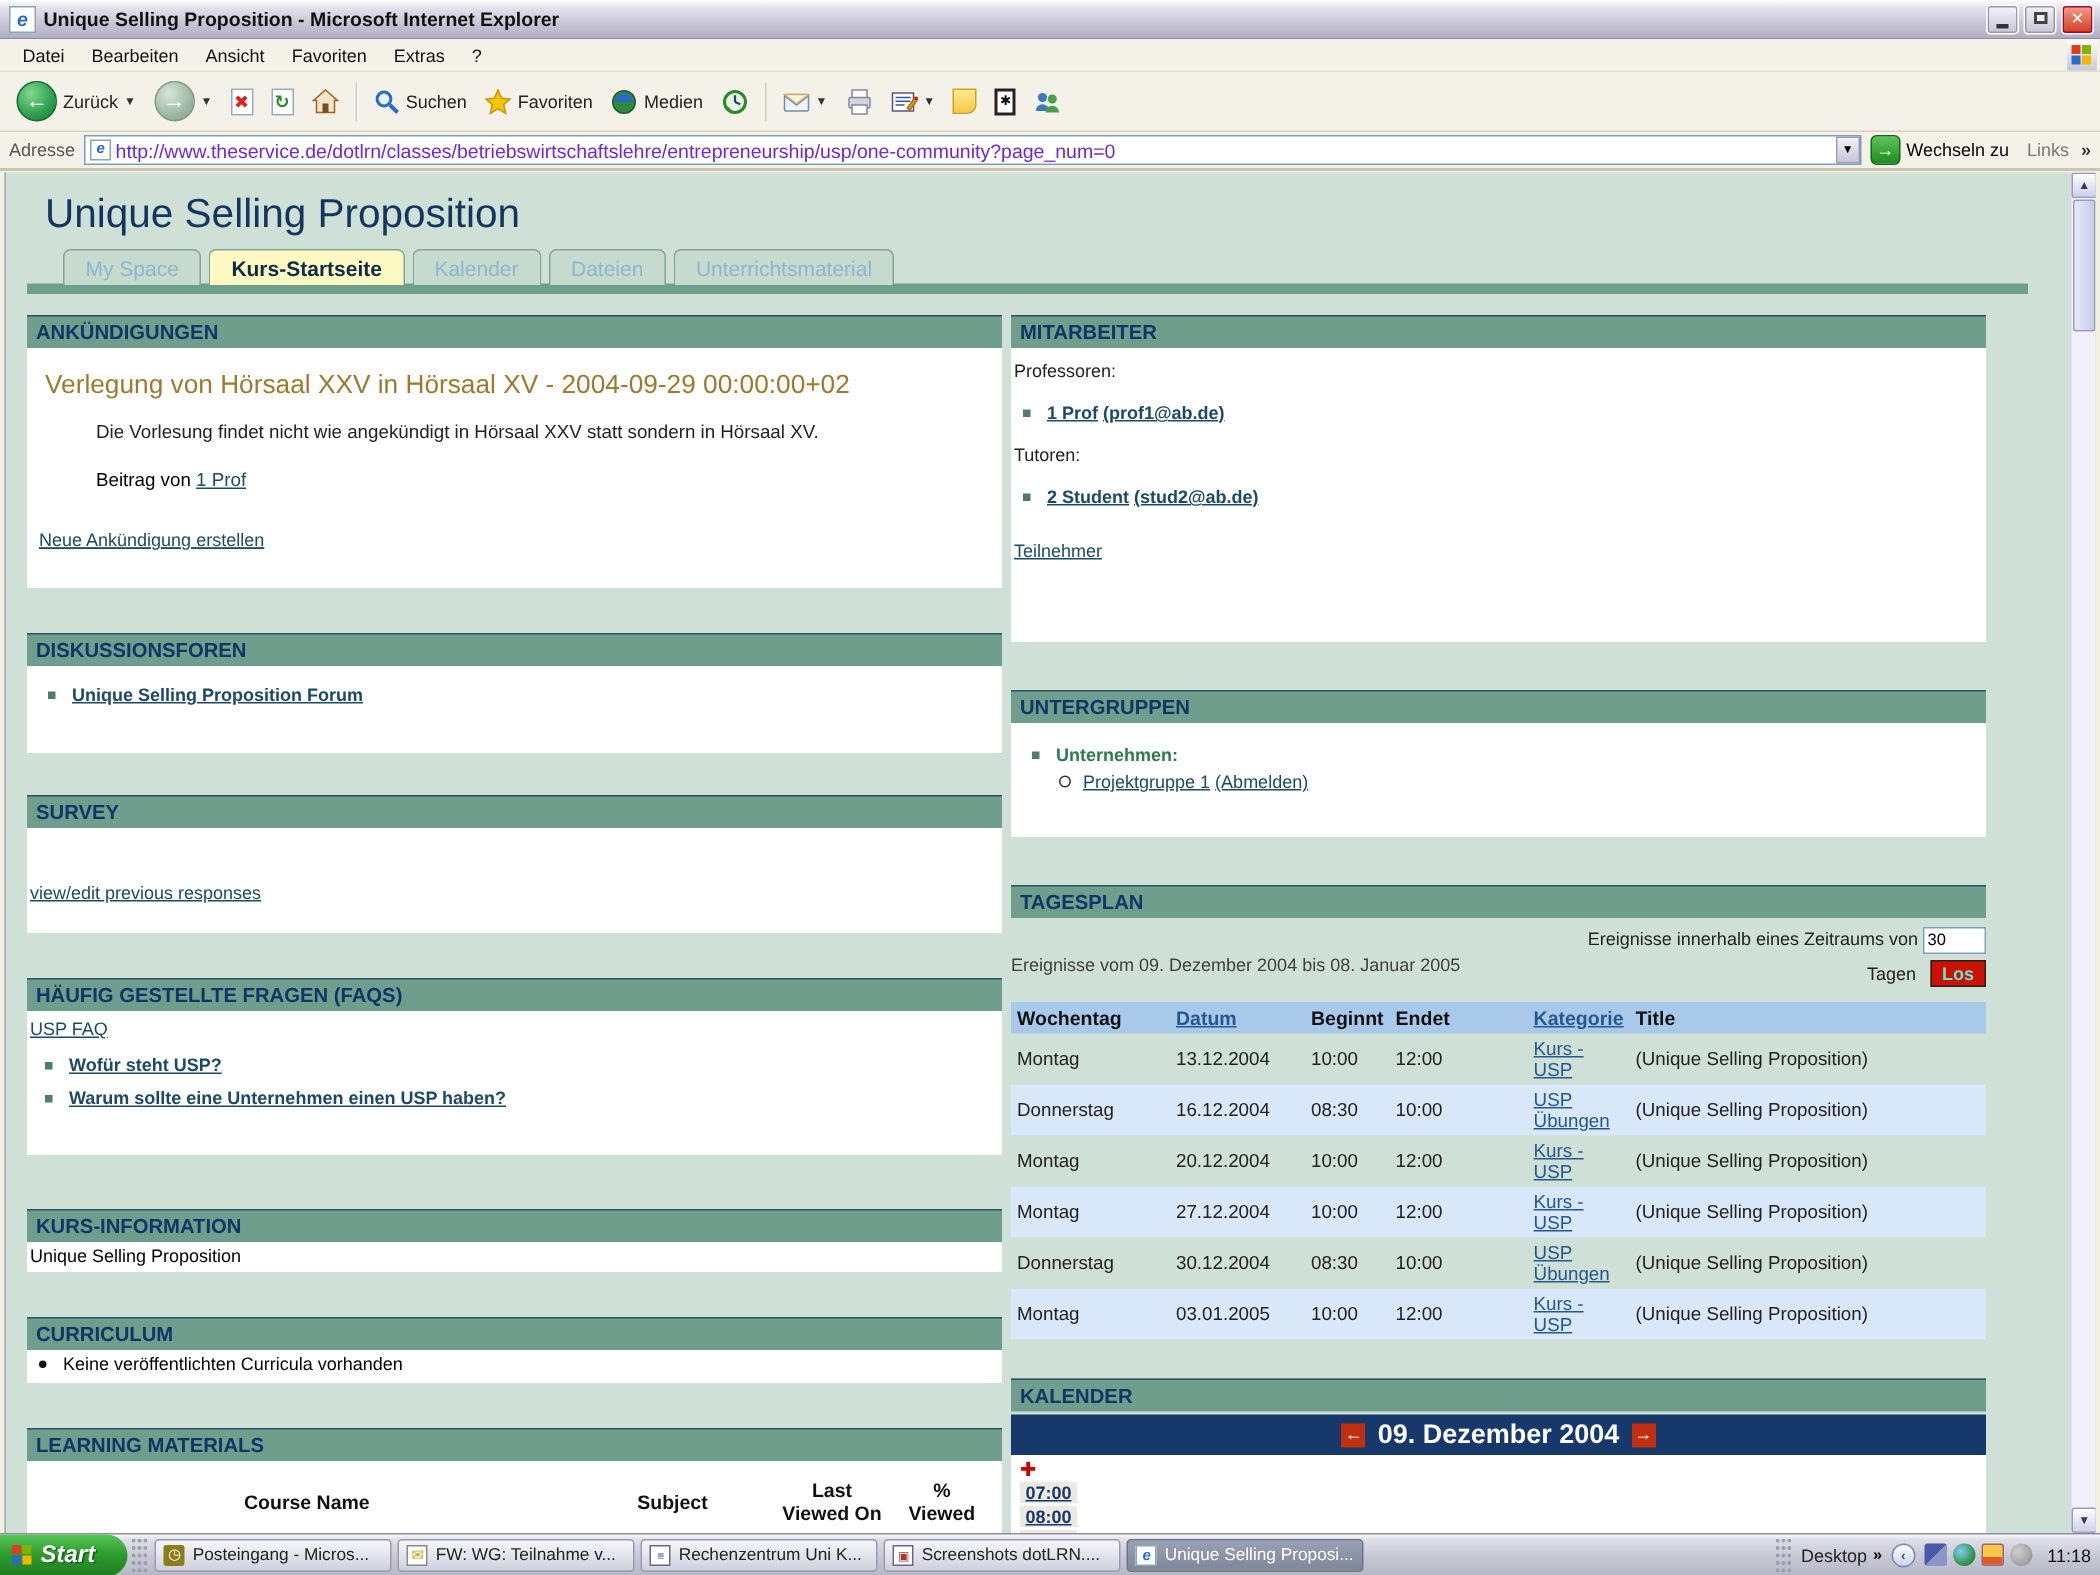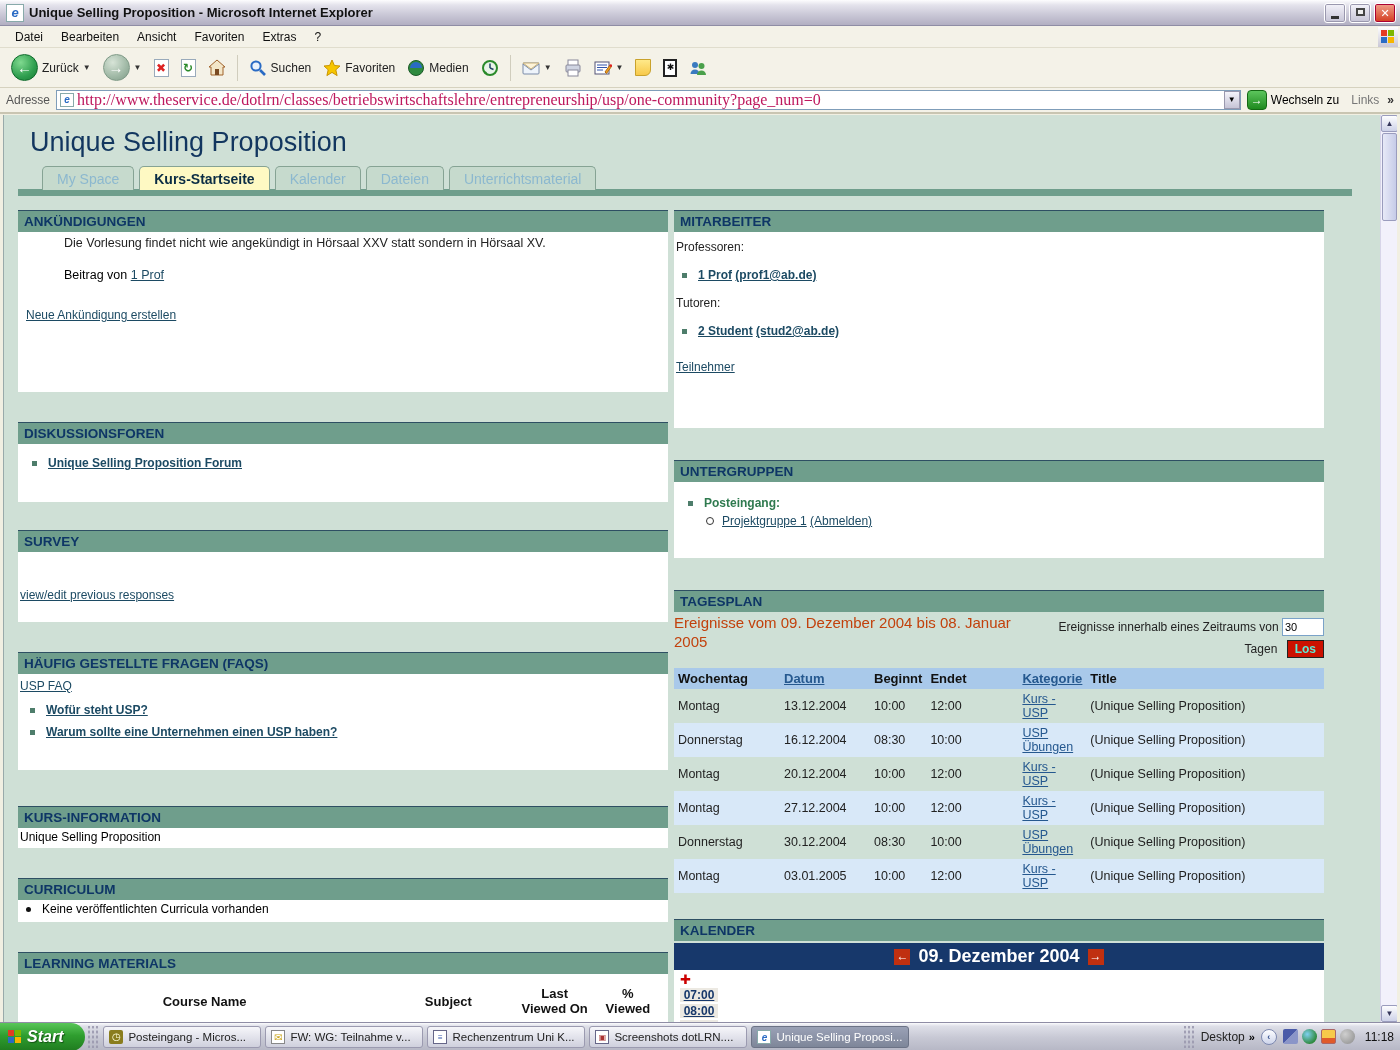--- a/index.html
+++ b/index.html
@@ -41,21 +41,21 @@
   .sep { width:1px; height:26px; background:#d0cdbd; margin:0 4px; }
   .ico16 { width:18px; height:18px; display:inline-block; }
   .note-ico { width:16px; height:17px; background:linear-gradient(180deg,#ffe98a,#f7c94a); border:1px solid #c9a22c; border-bottom-right-radius:6px; }
   .dialer-ico { width:14px; height:18px; background:#fff; border:2px solid #222; text-align:center; line-height:13px; font-size:9px; color:#111; }
 
   
   .addressbar { height:26px; background:#f4f2e8; display:flex; align-items:center; padding:0 4px; border-bottom:2px solid #c9c5b2; }
   .addr-label { color:#555; margin:0 6px 0 2px; }
   .addr-input { flex:1; height:20px; background:#fff; border:1px solid #7f9db9; display:flex; align-items:center; }
   .addr-input .pg { width:14px; height:14px; margin:0 3px; background:#fff; border:1px solid #8aa; color:#2a6bc4; font-weight:bold; font-style:italic; font-size:10px; text-align:center; line-height:12px; }
-  .addr-input input { flex:1; border:0; outline:0; font-family:Liberation Serif, serif; font-size:16px; color:#be185d; }
+  .addr-input input { flex:1; border:0; outline:0; font-family:Liberation Sans, sans-serif; font-size:13px; color:#6d28d9; }
   .addr-drop { width:16px; height:18px; background:linear-gradient(180deg,#f4f3fa,#c6c4d6); border:1px solid #9a98ae; text-align:center; line-height:16px; font-size:8px; }
   .go-btn { display:flex; align-items:center; gap:4px; margin:0 6px; }
   .go-sq { width:20px; height:20px; border-radius:4px; background:linear-gradient(180deg,#5cc55c,#1f8a1f); border:1px solid #14691soli4; border:1px solid #146914; color:#fff; font-weight:bold; text-align:center; line-height:18px; }
   .links-lbl { color:#777; margin:0 8px 0 6px; }
   .chev { color:#333; font-weight:bold; letter-spacing:-2px; margin-right:4px; }
 
   
   .viewport { position:absolute; left:3px; right:3px; top:115px; bottom:28px; background:#cfe0d6; overflow:hidden;
     border-left:1px solid #9aa; }
   .vscroll { position:absolute; right:0; top:0; bottom:0; width:17px; background:#f2f1fb; border-left:1px solid #d7d5e8; }
@@ -106,21 +106,21 @@
   .faq-link { margin:1px 0 10px 0; }
 
   
   .mit-label { margin:4px 0 2px; color:#222; }
 
   
   .ug-label { color:#2f7a4f; font-weight:bold; }
 
   
   .tag-top { display:flex; margin:2px 0 10px; }
-  .tag-heading { width:372px; font-size:15px; color:#c2410c; line-height:1.25; }
+  .tag-heading { width:372px; font-size:12px; color:#404040; line-height:1.25;margin-top:22px; }
   .tag-filter { flex:1; text-align:right; font-size:12px; color:#222; padding-top:4px; }
   .tag-filter input { width:42px; height:18px; border:1px solid #7aa2c8; font-family:inherit; font-size:11px; padding-left:2px; }
   .los-btn { background:#cc1100; color:#5eead4; font-weight:bold; border:1px solid #222; padding:1px 7px; margin-left:6px; font-size:12px; }
   .tag-filter .row2 { margin-top:4px; }
   table.tag { width:100%; border-collapse:collapse; font-size:12.5px; }
   table.tag th { background:#a9c9ea; text-align:left; padding:3px 4px; font-size:13px; color:#111; }
   table.tag td { padding:3px 4px; color:#222; }
   tr.alt td { background:#d8e8f8; }
   .w-day{width:106px;} .w-date{width:90px;} .w-start{width:52px;} .w-end{width:92px;} .w-cat{width:1px; white-space:nowrap;}
 
@@ -346,20 +346,21 @@
       </div>
       <div class="greenbar"></div>
 
       <div class="cols">
 
         <div class="col">
 
           <div class="portlet">
             <div class="phead">ANKÜNDIGUNGEN</div>
             <div class="pbody" style="height:160px;">
+              <div class="ann-title">Verlegung von Hörsaal XXV in Hörsaal XV - 2004-09-29 00:00:00+02</div>
               <div class="ann-body">Die Vorlesung findet nicht wie angekündigt in Hörsaal XXV statt sondern in Hörsaal XV.</div>
               <div class="ann-by">
                 <span>Beitrag von</span>
                 <a class="lnk">1 Prof</a>
               </div>
               <div class="ann-new"><a class="lnk">Neue Ankündigung erstellen</a></div>
             </div>
           </div>
 
           <div class="portlet" style="margin-bottom:28px;">
@@ -441,21 +442,21 @@
                 </li>
               </ul>
               <a class="lnk">Teilnehmer</a>
             </div>
           </div>
 
           <div class="portlet" style="margin-bottom:32px;">
             <div class="phead">UNTERGRUPPEN</div>
             <div class="pbody" style="height:76px; padding-top:10px;">
               <ul class="sq">
-                <li style="margin:4px 0;"><span class="ug-label">Posteingang:</span></li>
+                <li style="margin:4px 0;"><span class="ug-label">Unternehmen:</span></li>
               </ul>
               <li class="circ-li" style="list-style:none;">
                 <a class="lnk">Projektgruppe 1</a>
                 <a class="lnk">(Abmelden)</a>
               </li>
             </div>
           </div>
 
           <div class="portlet" style="margin-bottom:26px;">
             <div class="phead">TAGESPLAN</div>

